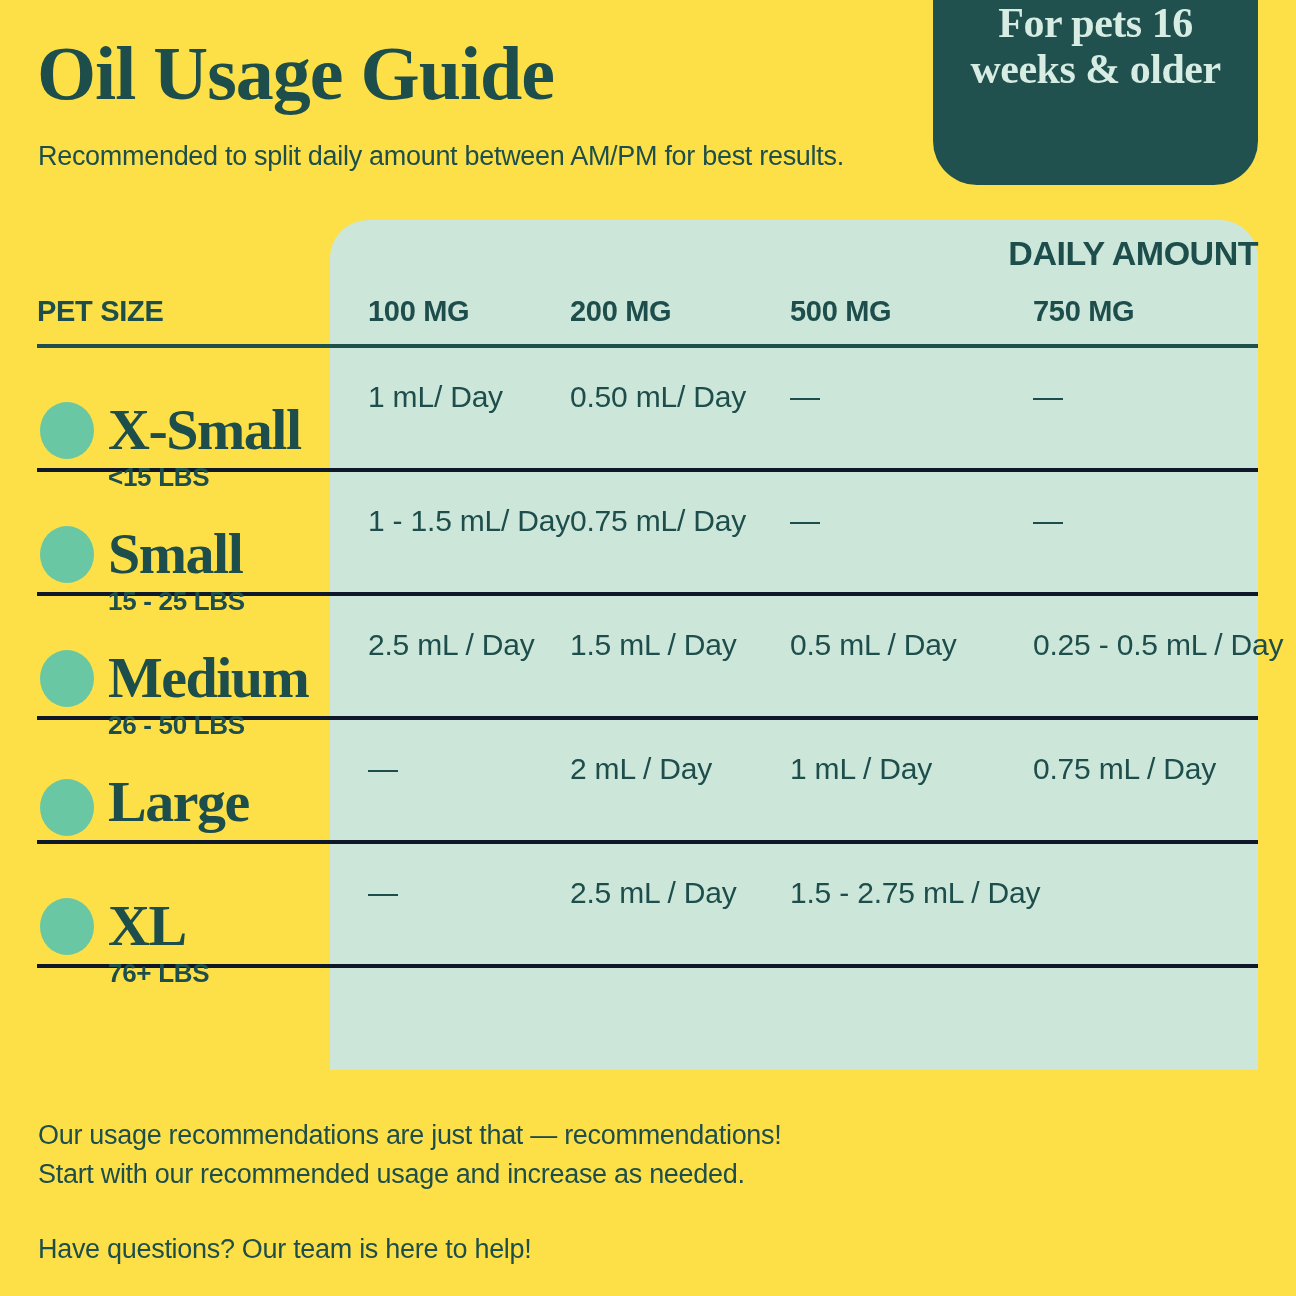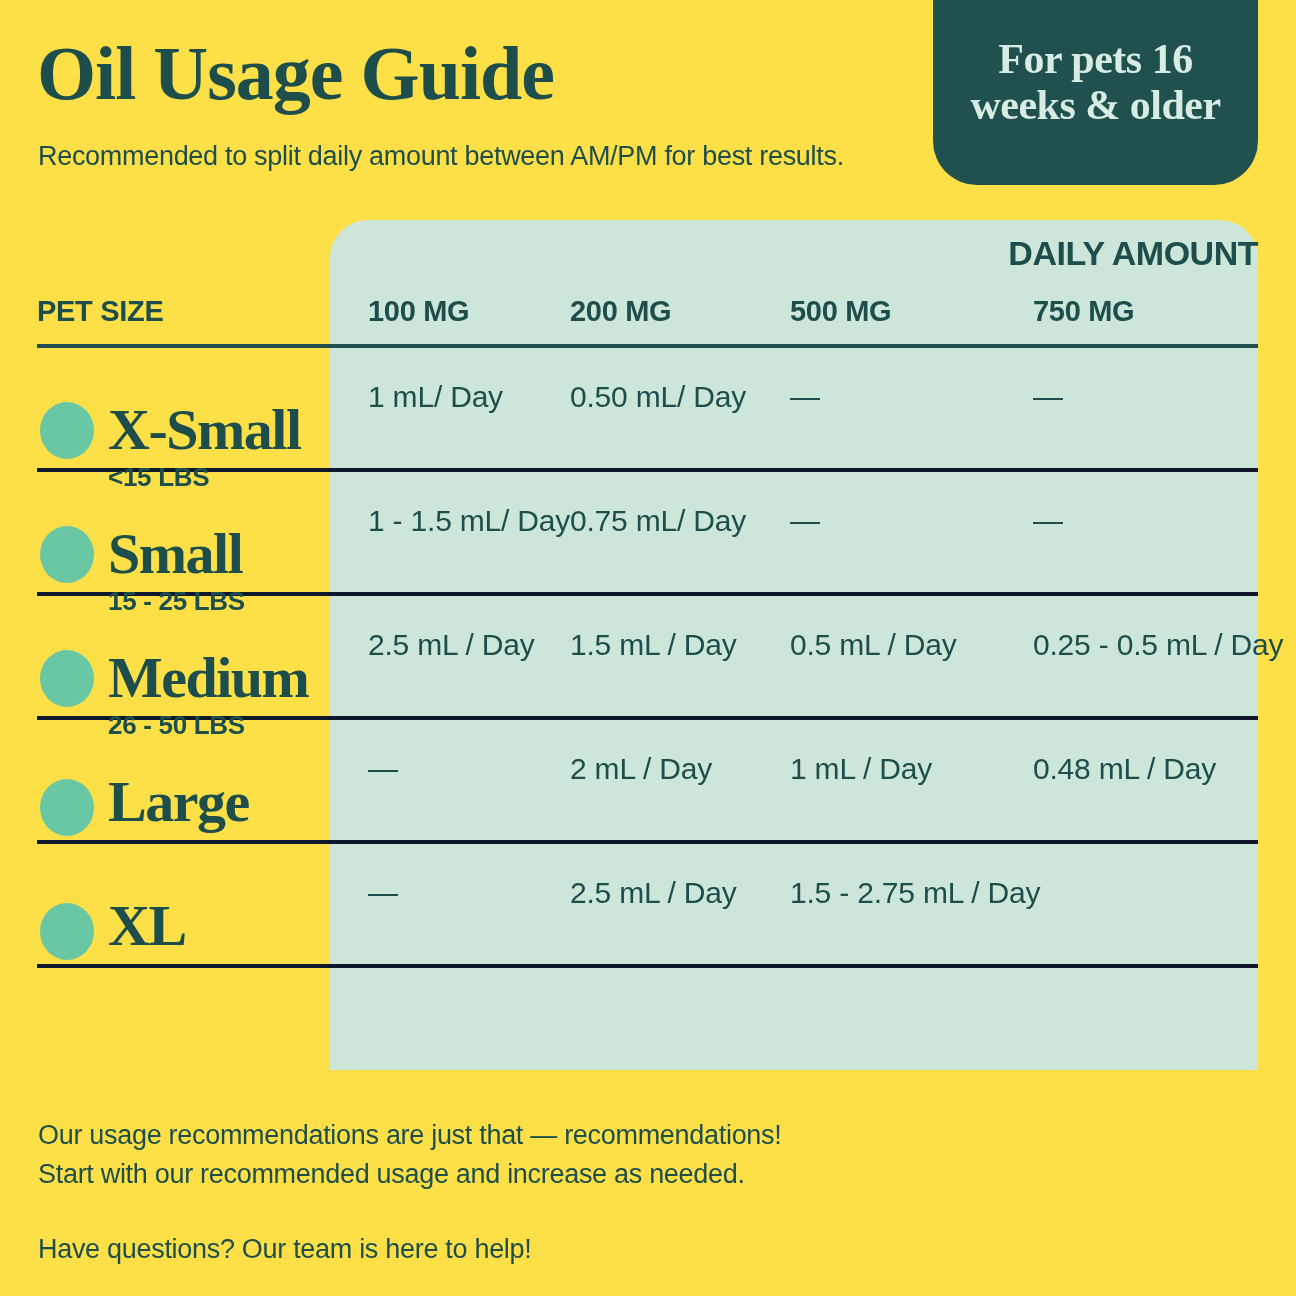--- a/index.html
+++ b/index.html
@@ -36,21 +36,20 @@
   .badge {
     position: absolute;
     right: 38px; top: 0;
     width: 325px; height: 185px;
     background: #21514e;
     border-radius: 0 0 44px 44px;
     display: flex;
     flex-direction: column;
     align-items: center;
     justify-content: flex-start;
-    padding-top: 36px;
     text-align: center;
     font-family: "Liberation Serif", serif;
     font-weight: 700;
     font-size: 42px;
     line-height: 1.1;
     letter-spacing: -0.5px;
     color: #d7ece2;
   }
 
   
@@ -217,27 +216,28 @@
     </div>
 
     <div class="trow">
       <div class="rowhead">
         <span class="bullet"></span>
         <div class="size">Large</div>
       </div>
       <div class="val">—</div>
       <div class="val">2 mL / Day</div>
       <div class="val">1 mL / Day</div>
-      <div class="val">0.48 mL / Day</div>
+      <div class="val">0.75 mL / Day</div>
     </div>
 
     <div class="trow">
       <div class="rowhead">
         <span class="bullet"></span>
         <div class="size">XL</div>
+        <div class="wt">76+ LBS</div>
       </div>
       <div class="val">—</div>
       <div class="val">2.5 mL / Day</div>
       <div class="val">1.5 - 2.75 mL / Day</div>
     </div>
 
   </div>
 
   <div class="footnote second">Have questions? Our team is here to help!</div>
   <div class="footnote first">

